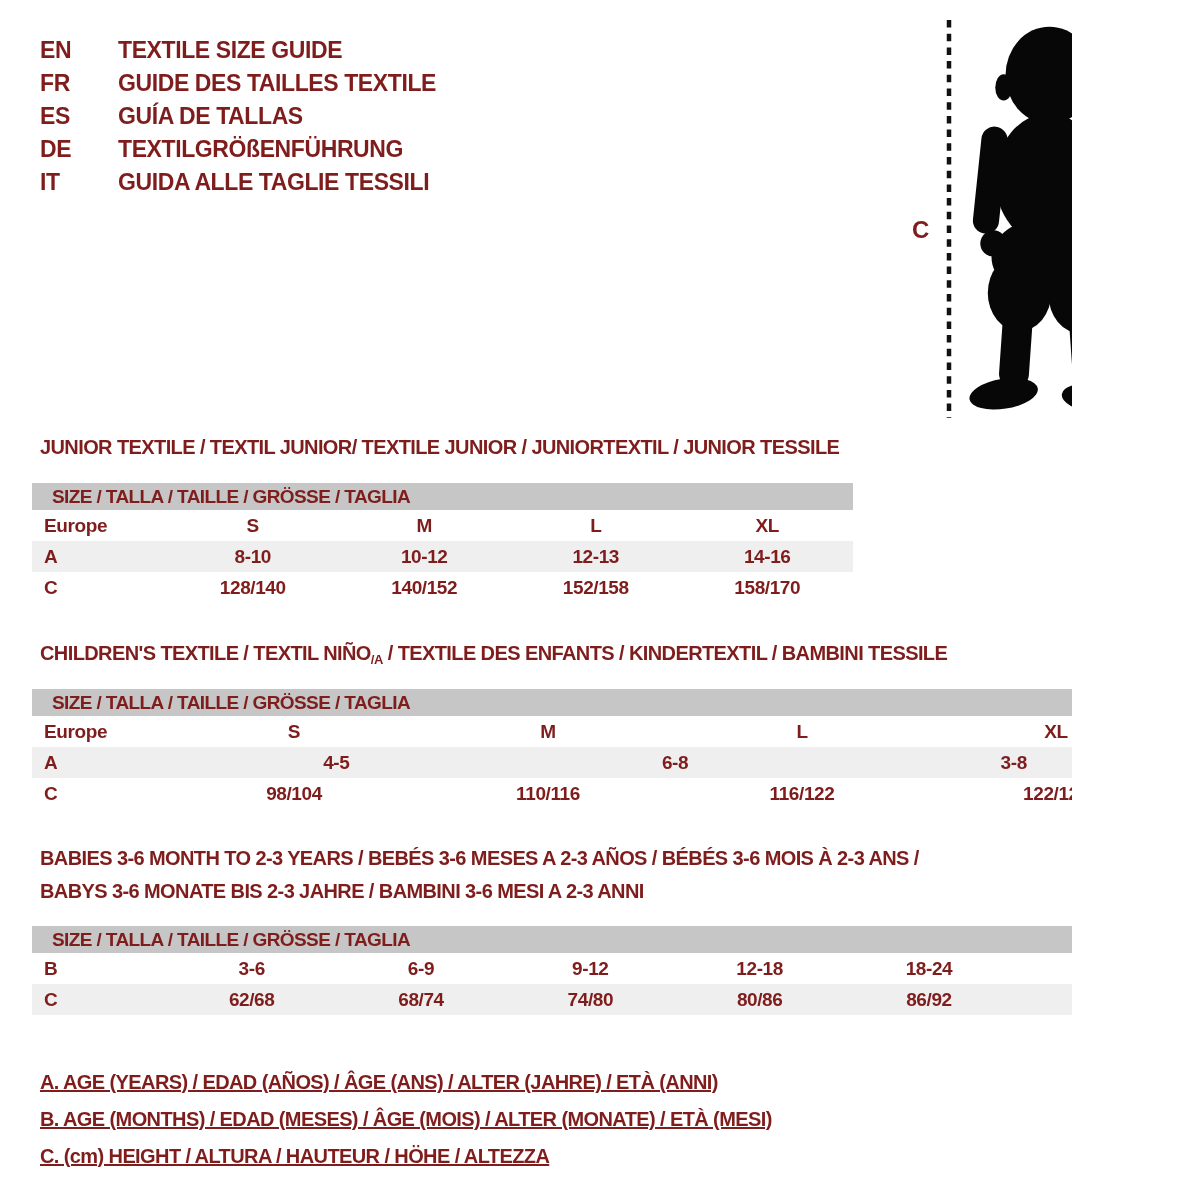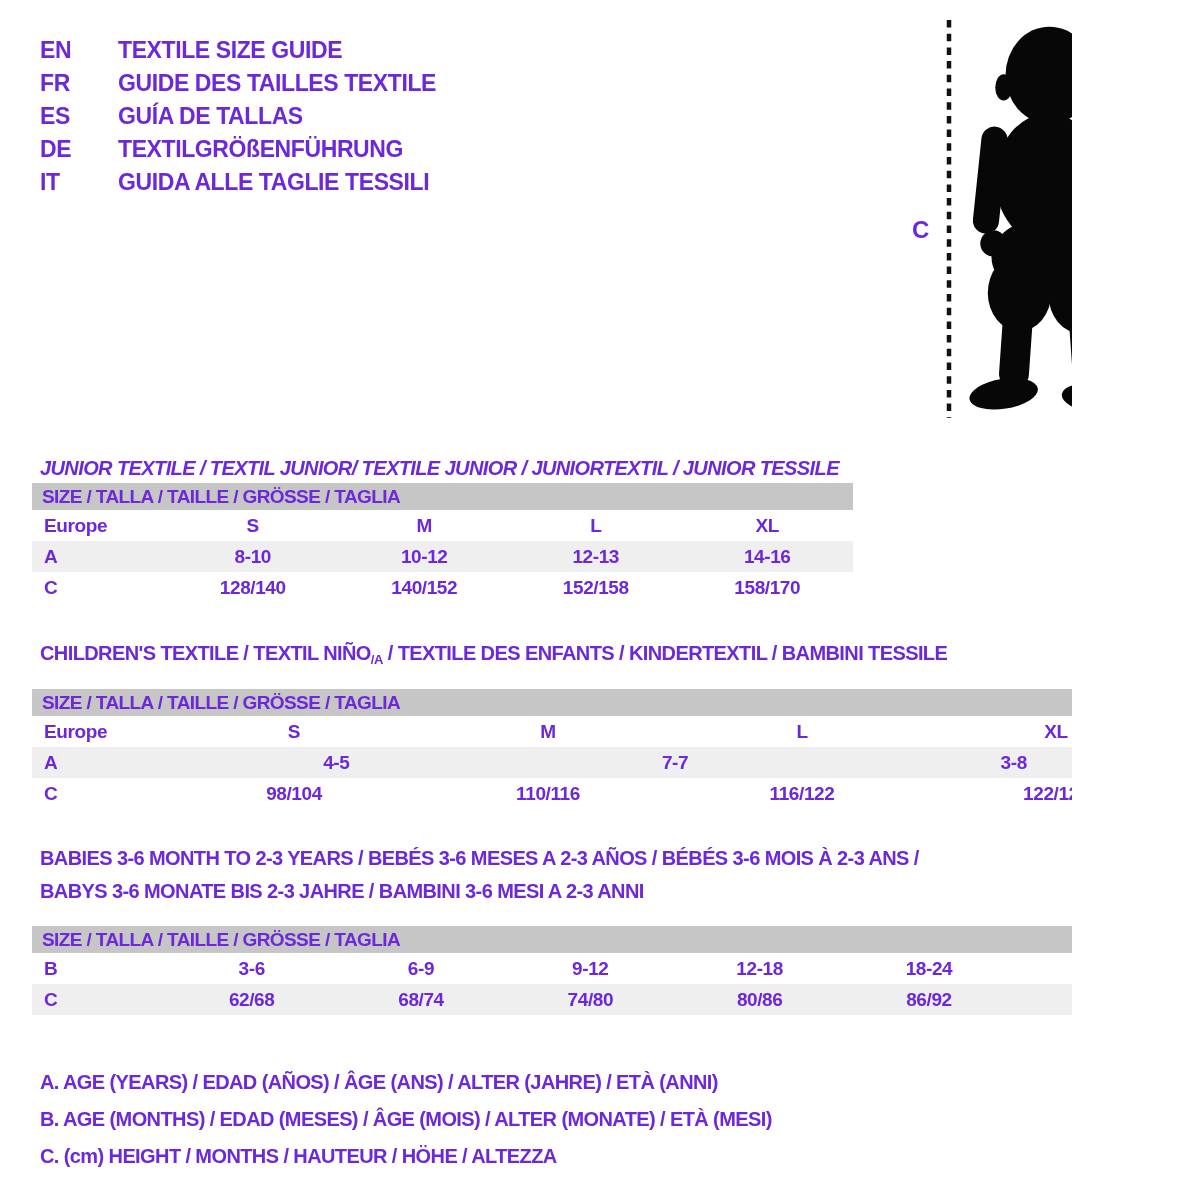--- a/index.html
+++ b/index.html
@@ -5,61 +5,61 @@
 <style>
   * { margin: 0; padding: 0; box-sizing: border-box; }
   body { background: #ffffff; }
   .canvas {
     position: relative;
     width: 1072px;
     height: 1200px;
     background: #ffffff;
     font-family: "Liberation Sans", sans-serif;
     font-weight: bold;
-    color: #6d28d9;
+    color: #7f1d1d;
     letter-spacing: -0.4px;
     overflow: hidden;
   }
 
   
   .lang-list { position: absolute; left: 40px; top: 34px; }
   .lang-row { display: flex; height: 33px; align-items: center; font-size: 23px; }
   .lang-code { width: 78px; }
   .lang-title { white-space: nowrap; }
 
   
   .measure-line-svg { position: absolute; left: 944px; top: 18px; }
   .height-label { position: absolute; left: 912px; top: 216px; font-size: 24px; }
   .silhouette-svg { position: absolute; left: 955px; top: 22px; }
 
   
   .section-title { position: absolute; left: 40px; font-size: 20px; white-space: nowrap; letter-spacing: -0.6px; }
-  .title-junior { top: 457px; font-style: italic; }
+  .title-junior { top: 436px; }
   .title-children { top: 642px; }
   .title-babies { top: 842px; line-height: 33px; }
   .sub-a { font-size: 13px; vertical-align: -4px; letter-spacing: -0.5px; }
 
   
   .size-table { position: absolute; font-size: 19px; }
   .tbl-junior { left: 32px; top: 483px; width: 821px; }
   .tbl-children { left: 32px; top: 689px; width: 1151px; }
   .tbl-babies { left: 32px; top: 926px; width: 1151px; }
   .t-header {
     height: 27px; line-height: 27px;
-    background: #c6c6c6; padding-left: 10px;
+    background: #c6c6c6; padding-left: 20px;
     letter-spacing: -0.6px;
   }
   .t-row { display: flex; height: 31px; line-height: 31px; }
   .t-row.shaded { background: #efefef; }
   .t-label { width: 135px; padding-left: 12px; }
   .t-cell { flex: 1; text-align: center; }
 
   
   .legend { position: absolute; left: 40px; top: 1064px; font-size: 20px; line-height: 37px; letter-spacing: -0.6px; }
-  .legend-line { white-space: nowrap; }
+  .legend-line { white-space: nowrap; text-decoration: underline; }
 </style>
 </head>
 <body>
 
 <div class="canvas">
 
   <div class="lang-list">
     <div class="lang-row">
       <span class="lang-code">EN</span>
       <span class="lang-title">TEXTILE SIZE GUIDE</span>
@@ -140,21 +140,21 @@
     <div class="t-row">
       <span class="t-label">Europe</span>
       <span class="t-cell">S</span>
       <span class="t-cell">M</span>
       <span class="t-cell">L</span>
       <span class="t-cell">XL</span>
     </div>
     <div class="t-row shaded">
       <span class="t-label">A</span>
       <span class="t-cell">4-5</span>
-      <span class="t-cell">7-7</span>
+      <span class="t-cell">6-8</span>
       <span class="t-cell">3-8</span>
     </div>
     <div class="t-row">
       <span class="t-label">C</span>
       <span class="t-cell">98/104</span>
       <span class="t-cell">110/116</span>
       <span class="t-cell">116/122</span>
       <span class="t-cell">122/128</span>
     </div>
   </div>
@@ -181,16 +181,16 @@
       <span class="t-cell">74/80</span>
       <span class="t-cell">80/86</span>
       <span class="t-cell">86/92</span>
       <span class="t-cell">92/98</span>
     </div>
   </div>
 
   <div class="legend">
     <div class="legend-line">A. AGE (YEARS) / EDAD (AÑOS) / ÂGE (ANS) / ALTER (JAHRE) / ETÀ (ANNI)</div>
     <div class="legend-line">B. AGE (MONTHS) / EDAD (MESES) / ÂGE (MOIS) / ALTER (MONATE) / ETÀ (MESI)</div>
-    <div class="legend-line">C. (cm) HEIGHT / MONTHS / HAUTEUR / HÖHE / ALTEZZA</div>
+    <div class="legend-line">C. (cm) HEIGHT / ALTURA / HAUTEUR / HÖHE / ALTEZZA</div>
   </div>
 
 </div>
 
 </body></html>

